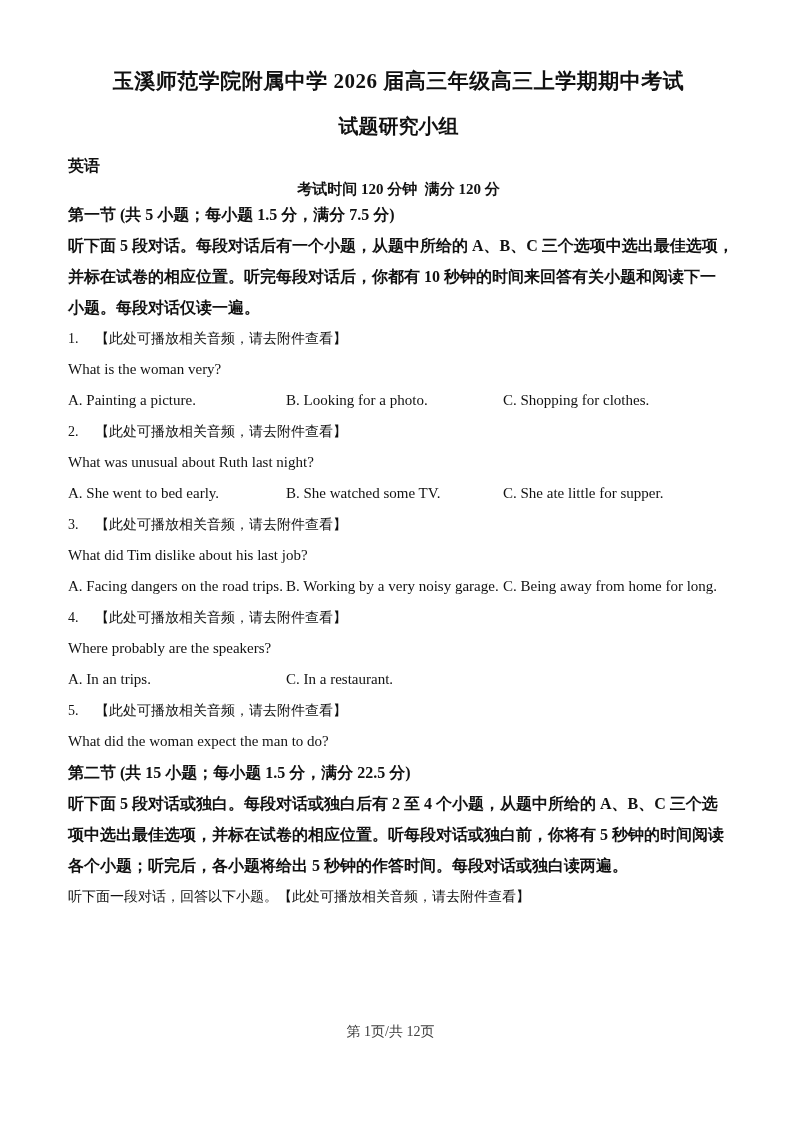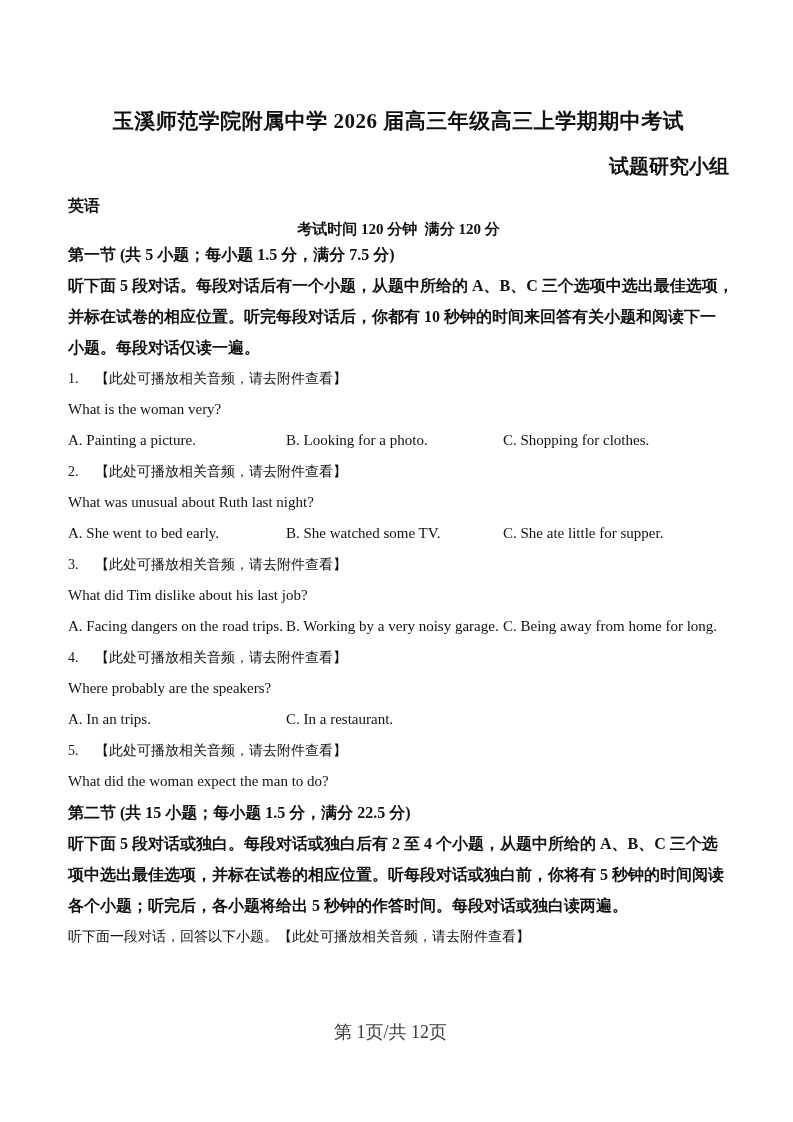--- a/index.html
+++ b/index.html
@@ -7,30 +7,30 @@
   body {
     width: 793px; height: 1122px;
     font-family: "Liberation Serif", "DejaVu Serif", serif;
     color: #111111;
     position: relative;
     overflow: hidden;
   }
   .page {
     position: absolute; inset: 0;
     background: #ffffff;
-    padding: 108px 64px 0 68px;
+    padding: 68px 64px 0 68px;
   }
   .title-main {
     text-align: center;
     font-size: 21px; font-weight: bold;
     line-height: 26px;
     letter-spacing: 0.5px;
   }
   .title-sub {
-    text-align: right;
+    text-align: center;
     font-size: 20px; font-weight: bold;
     line-height: 26px;
     margin-top: 19px;
   }
   .title-subject {
     text-align: left;
     font-size: 16px; font-weight: bold;
     line-height: 26px;
     margin-top: 14px;
   }
@@ -78,21 +78,21 @@
   .dialog-intro {
     font-size: 14px;
     line-height: 31px;
     white-space: nowrap;
   }
   .footer {
     position: absolute;
     left: 0; right: 12px;
     top: 1022px;
     text-align: center;
-    font-size: 18px;
+    font-size: 14px;
     color: #3c3c3c;
     line-height: 20px;
   }
 </style>
 </head>
 <body>
 
 <div class="page">
 
   <div class="title-main">玉溪师范学院附属中学 2026 届高三年级高三上学期期中考试</div>

